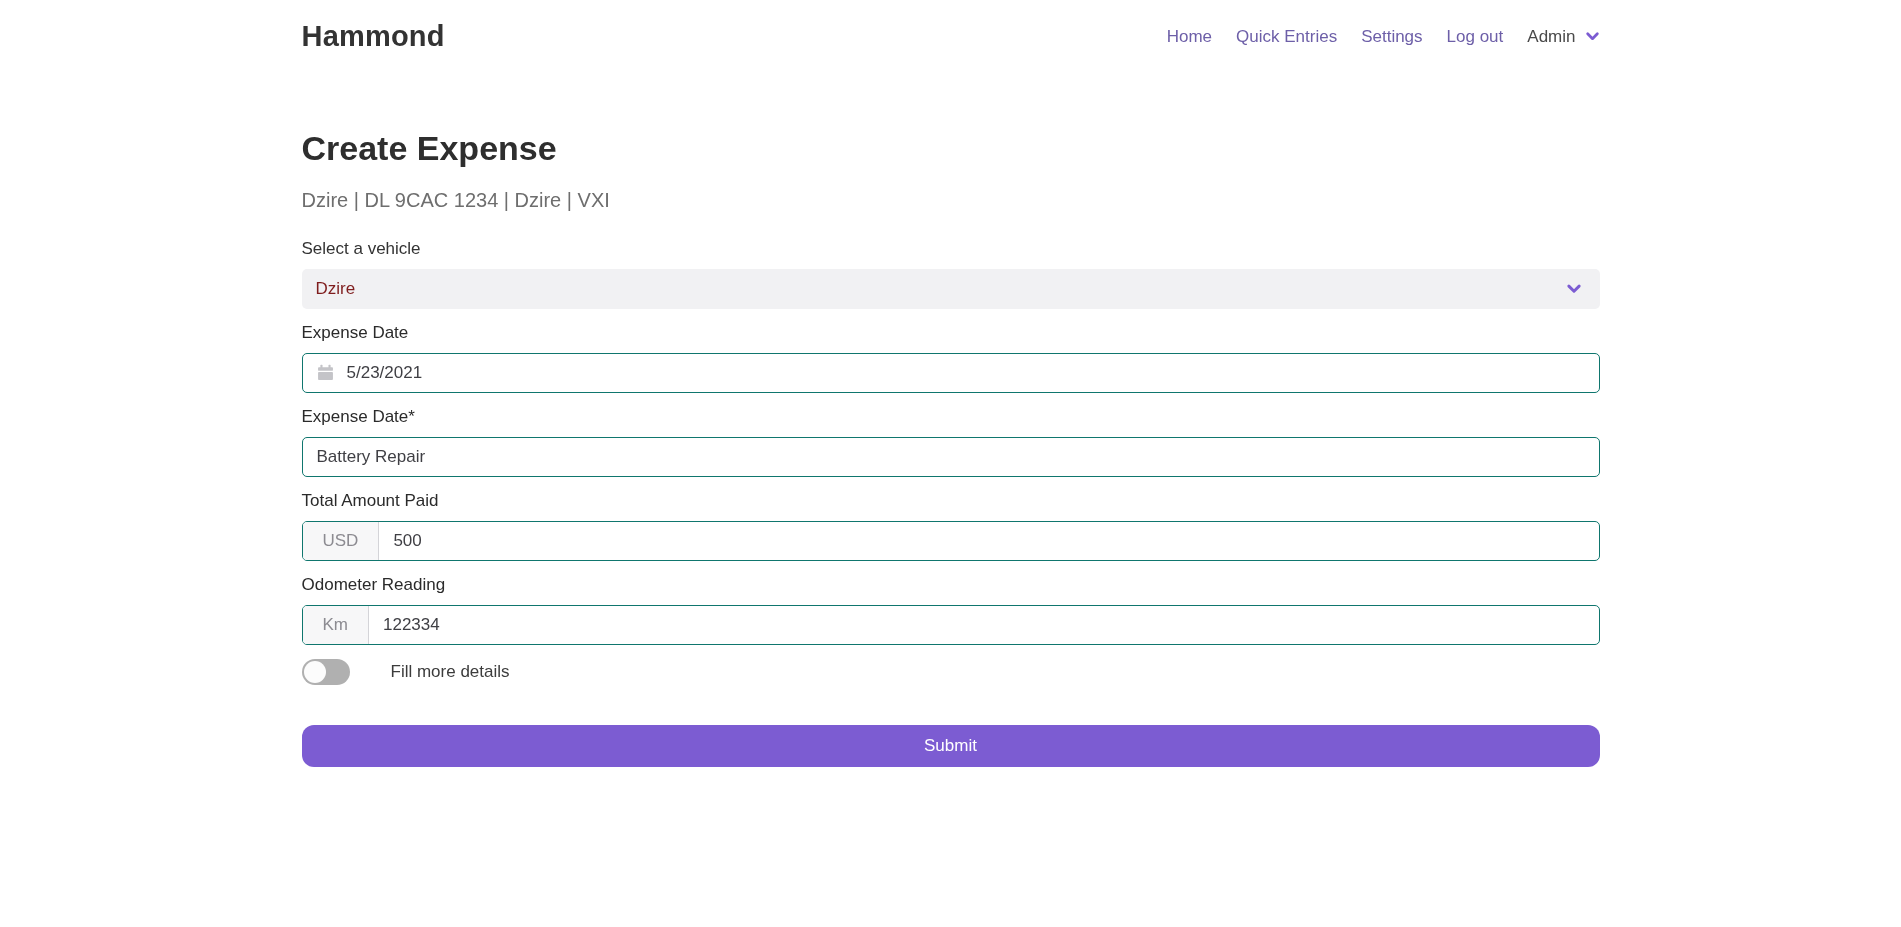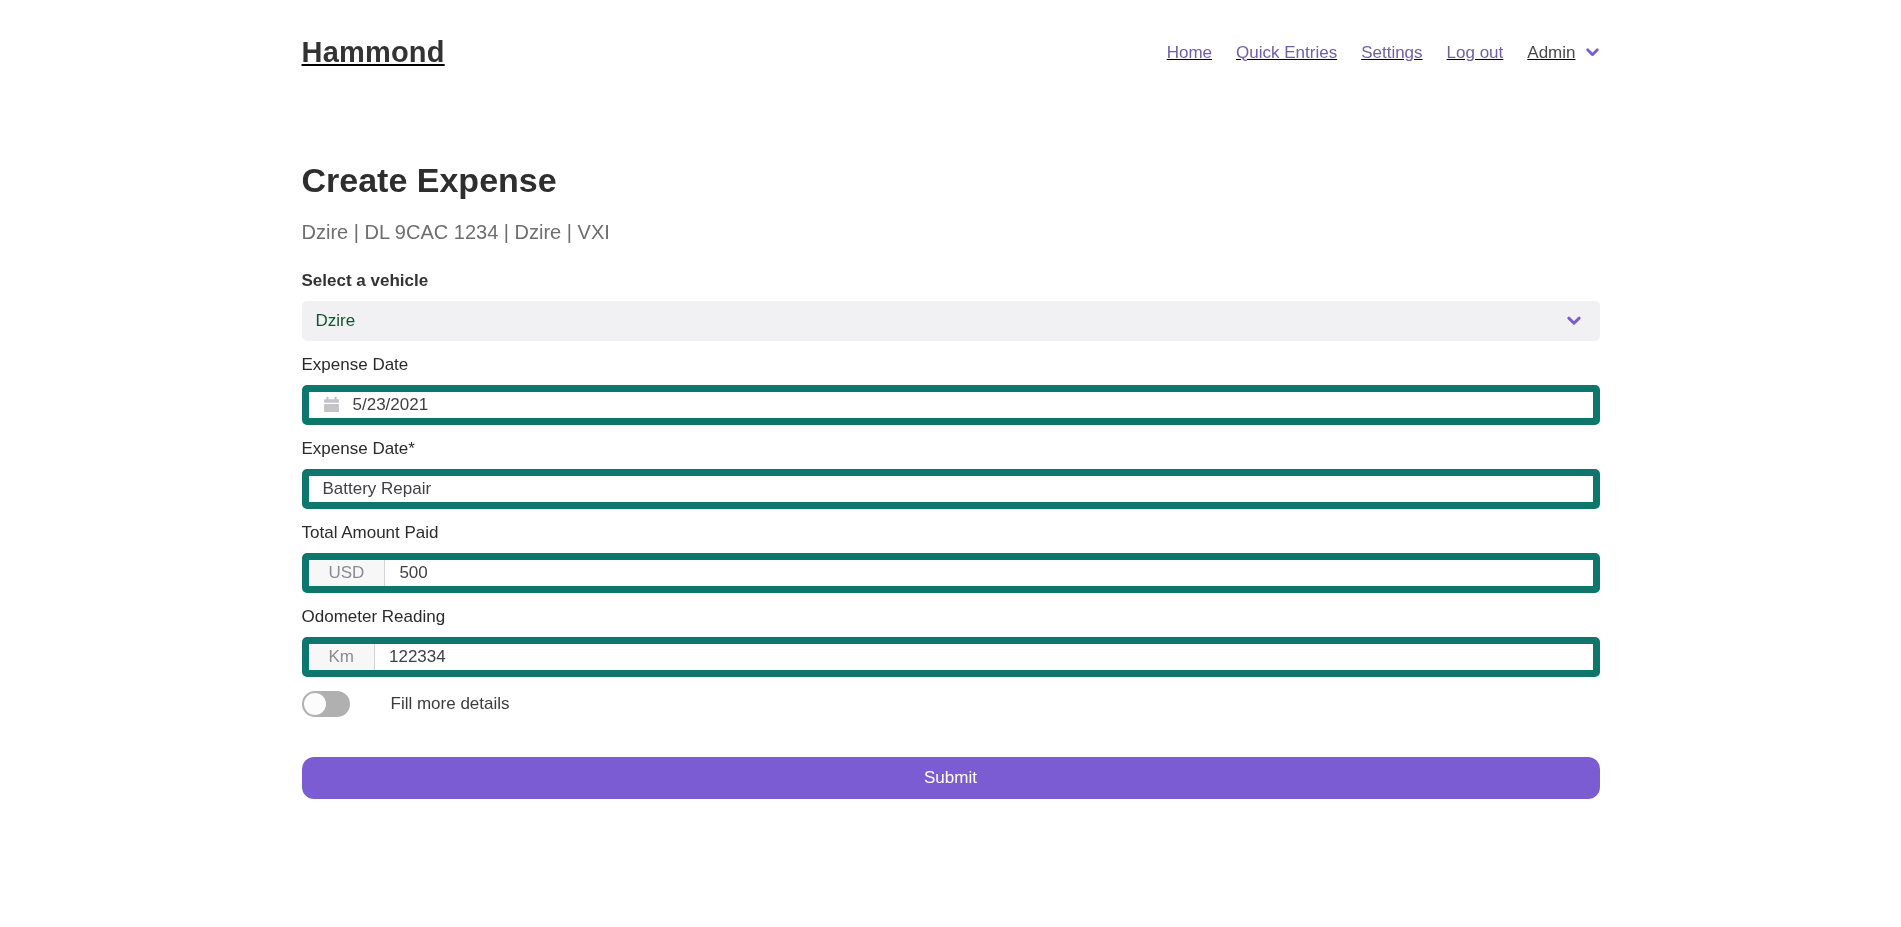--- a/index.html
+++ b/index.html
@@ -5,54 +5,54 @@
   * { box-sizing: border-box; margin: 0; padding: 0; }
   html, body {
     width: 1901px; height: 927px;
     background: #ffffff;
     font-family: "Liberation Sans", sans-serif;
     overflow: hidden;
   }
   .container { width: 1298px; margin: 0 auto; }
 
   
-  .navbar { padding: 36px 0; text-decoration: underline; }
+  .navbar { padding: 20px 0; }
   .navbar .container { display: flex; align-items: center; justify-content: space-between; }
   .brand {
     font-size: 29px; font-weight: bold; color: #333333; letter-spacing: 0.2px;
     cursor: pointer;
   }
   .nav { display: flex; align-items: center; gap: 24px; }
   .nav-link { font-size: 17px; color: #6d5fa8; text-decoration: none; cursor: pointer; }
   .admin-menu { display: flex; align-items: center; gap: 9px; cursor: pointer; }
   .admin-label { font-size: 17px; color: #4a4a4a; }
   .chev { display: inline-block; line-height: 0; }
 
   
   .main { padding-top: 55px; }
   .page-title { font-size: 34px; font-weight: 600; color: #2e2e2e; line-height: 1.2; }
   .page-subtitle { font-size: 20px; color: #6e6e6e; margin-top: 20px; margin-bottom: 27px; }
 
   .field { margin-bottom: 14px; }
   .field-label { display: block; font-size: 17px; font-weight: 400; color: #2b2b2b; margin-bottom: 10px; }
-  .field-label.light { font-weight: 700; color: #333333; }
+  .field-label.light { font-weight: 400; color: #333333; }
 
   .select-box {
     height: 40px; width: 100%;
     background: #f1f1f3; border-radius: 5px;
     display: flex; align-items: center; justify-content: space-between;
     padding: 0 18px 0 14px;
-    font-size: 17px; color: #14532d;
+    font-size: 17px; color: #7f1d1d;
     cursor: pointer;
   }
 
   .input-box {
     height: 40px; width: 100%;
     background: #ffffff;
-    border: 7px solid #0f766e; border-radius: 5px;
+    border: 1px solid #0f766e; border-radius: 5px;
     display: flex; align-items: center;
     overflow: hidden;
   }
   .input-box input {
     flex: 1; height: 100%; border: none; outline: none;
     font-size: 17px; color: #3f3f44; padding: 0 14px;
     font-family: "Liberation Sans", sans-serif;
     background: transparent;
   }
   .prefix {

